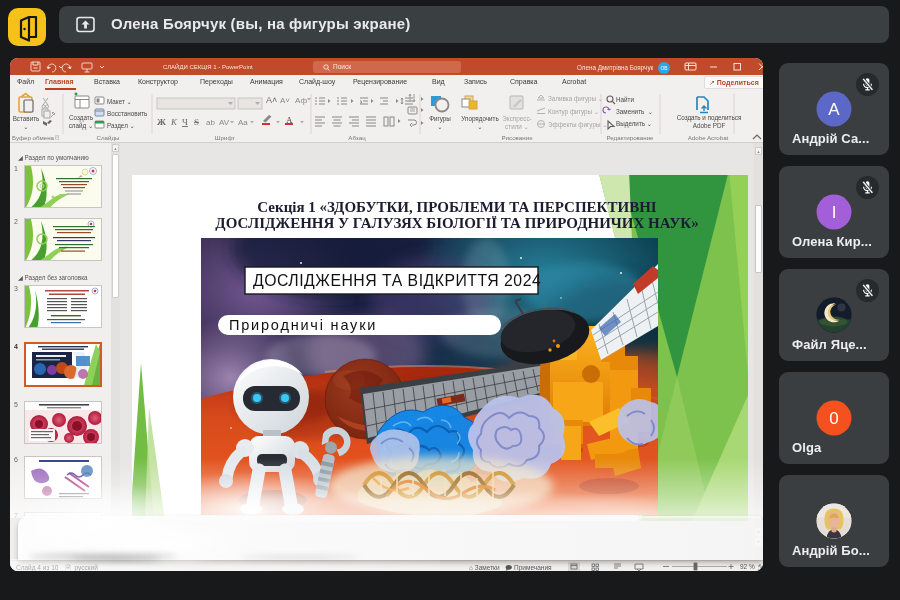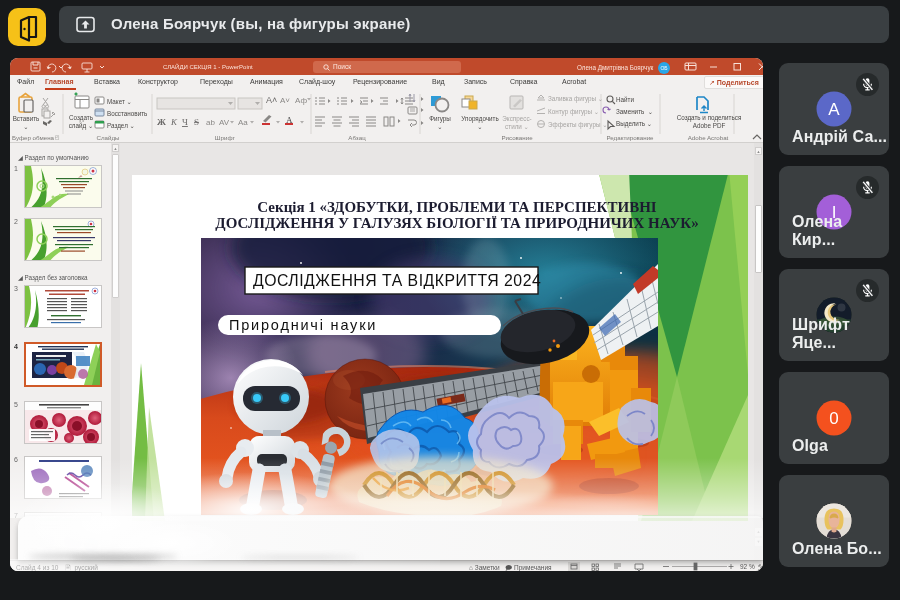--- a/index.html
+++ b/index.html
@@ -48,21 +48,21 @@
     background:radial-gradient(ellipse 50% 50% at 50% 50%, rgba(255,255,255,1), rgba(255,255,255,0) 78%); }
   .smudge { position:absolute; z-index:6; background:rgba(110,110,110,.4); filter:blur(3px); border-radius:50%; }
   #glare4 { position:absolute; left:0; top:501px; width:430px; height:12px; z-index:6;
     background:linear-gradient(to right, rgba(255,255,255,.55), rgba(255,255,255,.1)); }
   
   #slide { position:absolute; left:122px; top:32px; width:616px; height:346px; background:#fff; overflow:hidden; }
   #slidesb { position:absolute; left:744px; top:0px; width:9px; height:417px; background:#e3e1e0; }
   
   .tile { position:absolute; left:779px; width:110px; height:92px; background:#3a3e40;
     border-radius:9px; color:#eceeee; }
-  .tile .name { position:absolute; left:13px; bottom:9px; font-size:16px; font-weight:700; letter-spacing:.1px; }
+  .tile .name { position:absolute; left:13px; bottom:9px; font-size:13px; font-weight:700; letter-spacing:.1px; }
   .tile .av { position:absolute; left:50%; top:50%; transform:translate(-50%,-50%);
     width:35px; height:35px; border-radius:50%; color:#fff; text-align:center; }
   .tile .av span{ font-size:17px; line-height:35px; }
   .mic { position:absolute; right:10px; top:10px; width:23px; height:23px; border-radius:50%;
     background:rgba(22,25,26,.55); }
 </style>
 </head>
 <body>
 <div id="appicon">
   <svg width="38" height="38" viewBox="0 0 38 38">
@@ -813,32 +813,32 @@
     </svg>
   </div>
   <div class="mic">
     <svg width="23" height="23" viewBox="0 0 23 23">
       <rect x="9.6" y="5.2" width="3.8" height="7.6" rx="1.9" fill="#fff"></rect>
       <path d="M7.6 10.8 a3.9 3.9 0 0 0 7.8 0 M11.5 14.7 v2.2 M9.3 16.9 h4.4" stroke="#fff" stroke-width="1.2" fill="none"></path>
       <path d="M7.2 5.8 l9.2 11" stroke="#3a3e40" stroke-width="3" fill="none"></path>
       <path d="M7.2 5.8 l9.2 11" stroke="#fff" stroke-width="1.3" fill="none"></path>
     </svg>
   </div>
-  <div class="name">Шрифт Яце...</div>
+  <div class="name">Файл Яце...</div>
 </div>
 <div class="tile" style="top:372px">
   <div class="av" style="background:#f4511e"><span>0</span></div>
   <div class="name">Olga</div>
 </div>
 <div class="tile" style="top:475px">
   <div class="av" style="overflow:hidden;background:#ddd3c8">
     <svg width="35" height="35" viewBox="0 0 35 35">
       <rect width="35" height="35" fill="#e4ded6"></rect>
       <rect x="0" y="0" width="35" height="14" fill="#ece7e0"></rect>
       <path d="M8 16 q0 -11 9.5 -11 q9.5 0 9.5 11 q0 7 -3 10 l-13 0 q-3 -3 -3 -10" fill="#e8c25e"></path>
       <path d="M12 15 q0 -7 5.5 -7 q5.5 0 5.5 7 q0 6 -2.5 8.5 q-3 2 -6 0 q-2.5 -2.5 -2.5 -8.5" fill="#e8b49a"></path>
       <path d="M13 14 q1 -4 4.5 -4 q3.5 0 4.5 4 l-1 1 q-3 -2 -7 0 z" fill="#d9a94c"></path>
       <path d="M10 35 q1 -9 7.5 -9 q6.5 0 7.5 9 z" fill="#3a3440"></path>
       <path d="M15 24 h5 v4 q-2.5 2 -5 0 z" fill="#dfa98e"></path>
     </svg>
   </div>
-  <div class="name">Олена Бо...</div>
+  <div class="name">Андрій Бо...</div>
 </div>
 
 </body></html>

